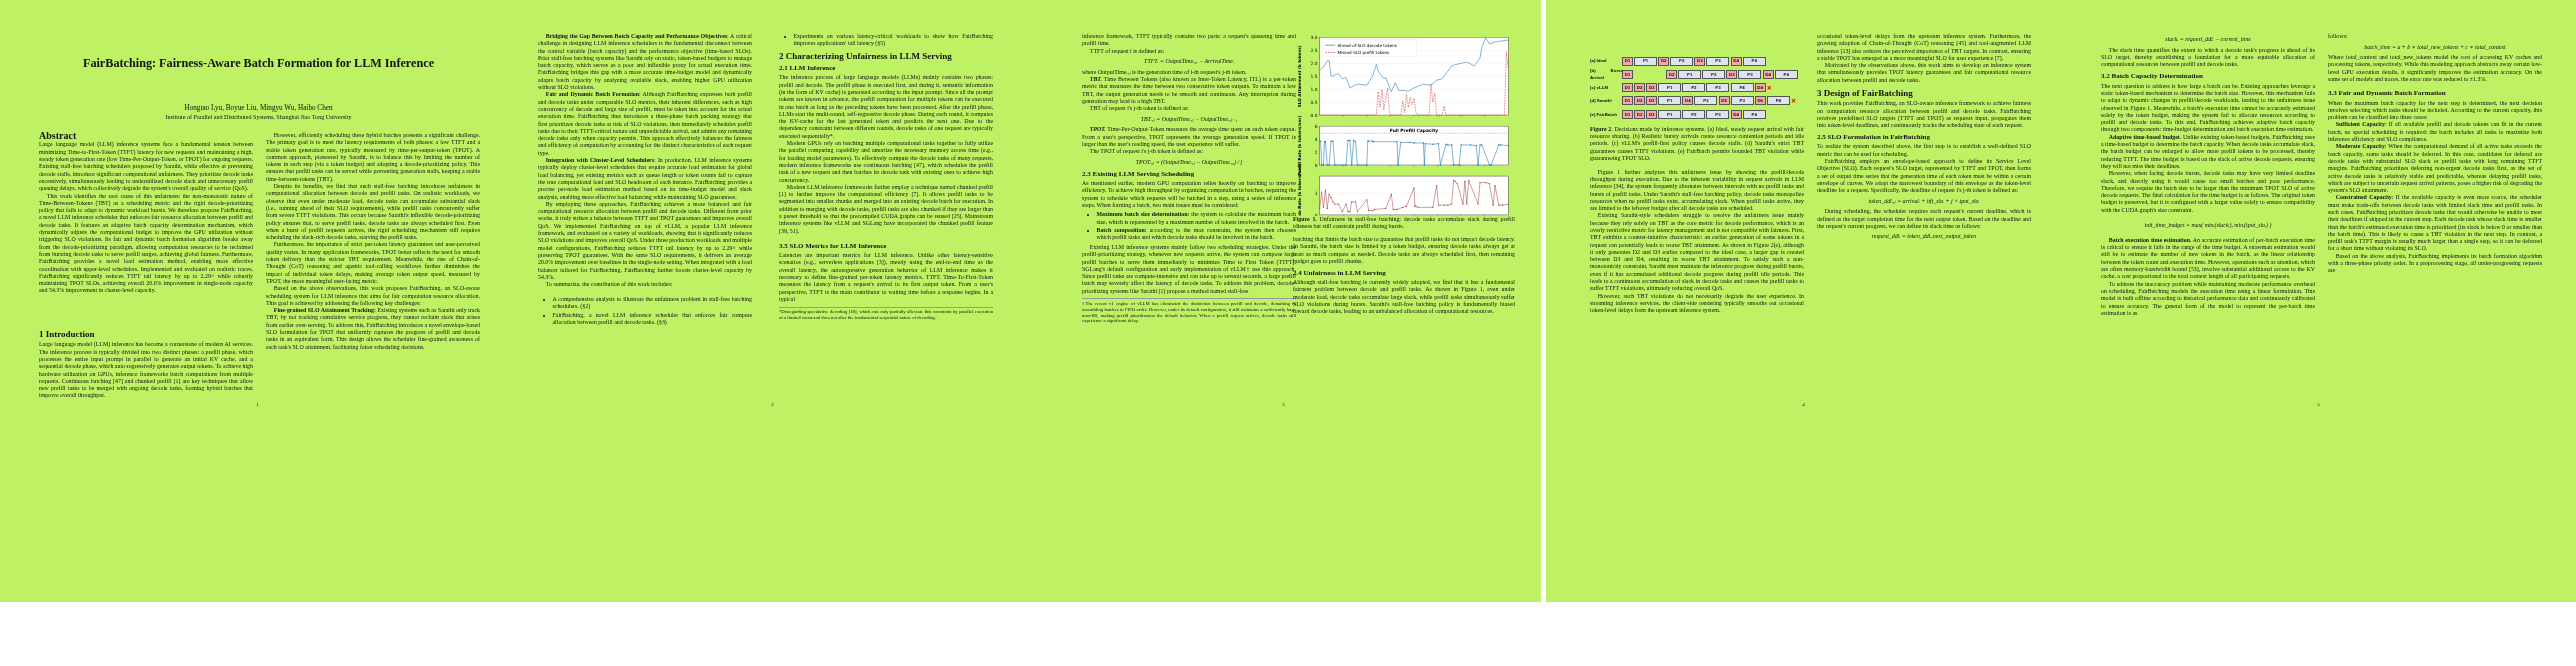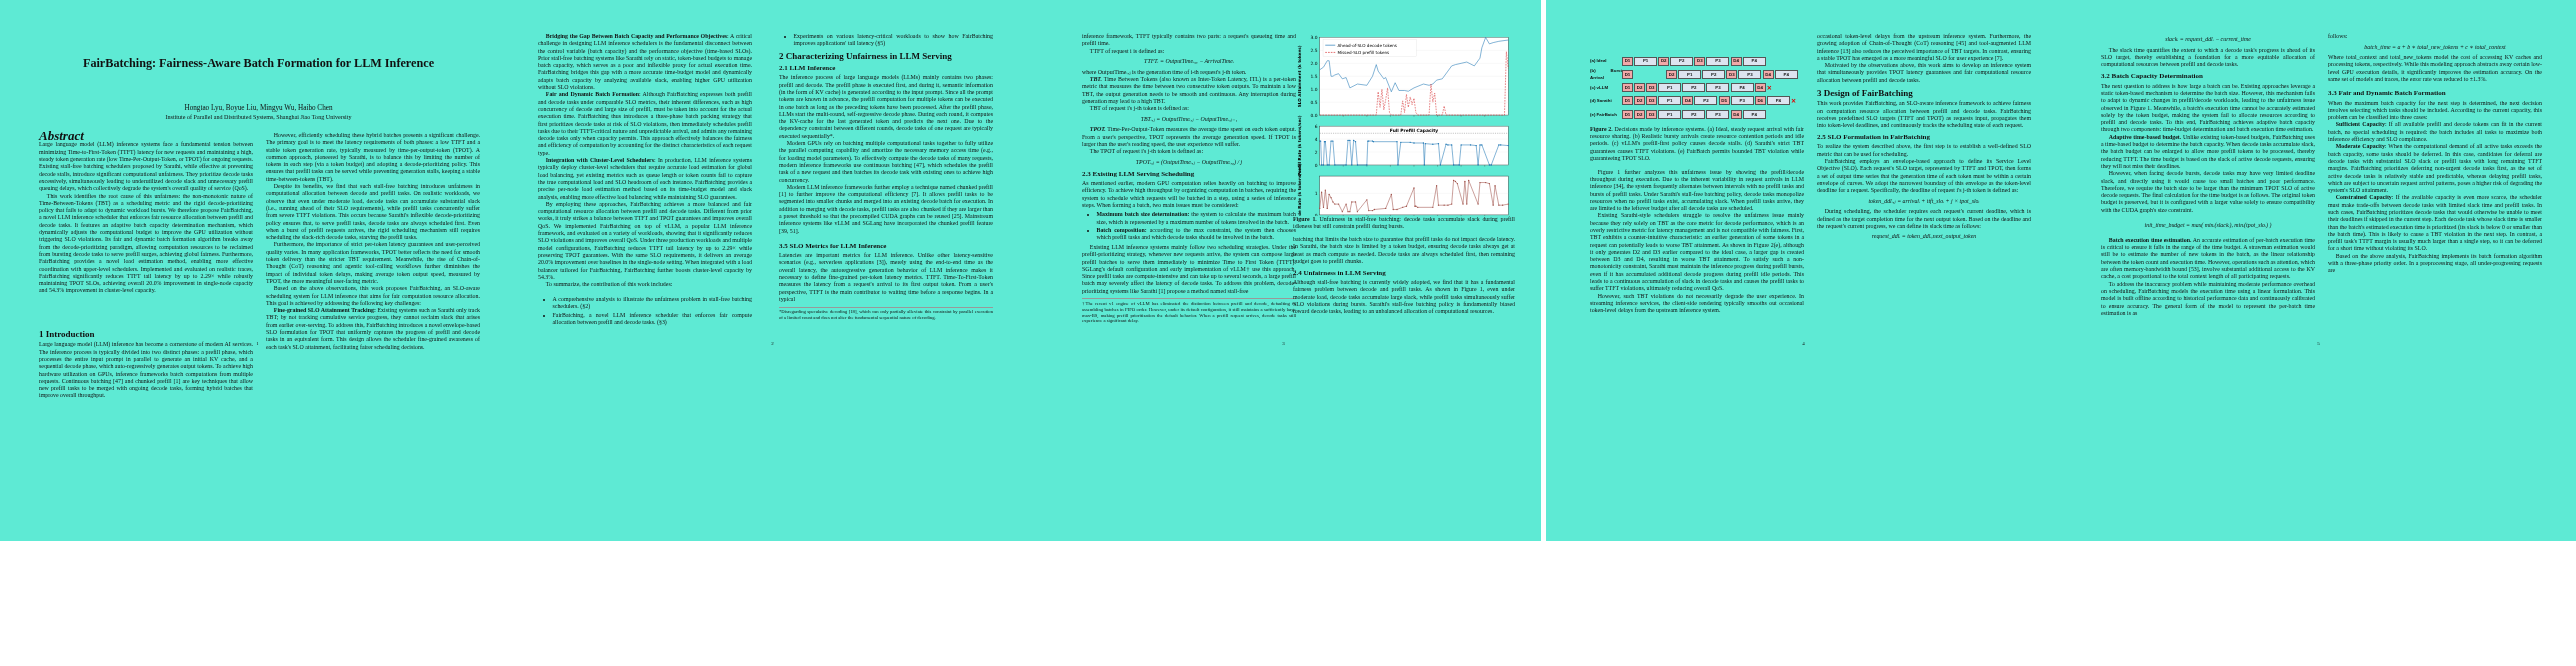--- a/index.html
+++ b/index.html
@@ -1,31 +1,31 @@
 <!DOCTYPE html>
 <html style="font-size:9px"><head>
 <meta charset="utf-8">
 <style>
   html,body{margin:0;padding:0;background:#fff;}
   body{width:2576px;height:667px;overflow:hidden;position:relative;font-family:"Liberation Serif","DejaVu Serif",serif;color:#111;}
-  .page{position:absolute;top:0;width:515px;height:541px;background:#5eead4;box-sizing:border-box;}
+  .page{position:absolute;top:0;width:515px;height:602px;background:#bef264;box-sizing:border-box;}
   .col{position:absolute;top:33px;width:214px;font-size:5.9px;line-height:7.3px;text-align:justify;hyphens:auto;}
   .col p{margin:0;text-indent:7.8px;}
   .col p.noindent{text-indent:0;}
   .col h2{font-size:9px;font-weight:bold;margin:5.6px 0 3.3px 0;}
   .col h3{font-size:7px;font-weight:bold;margin:4.4px 0 2.2px 0;}
   .col ul{margin:2.2px 0 2.2px 0;padding-left:14.5px;}
   .col li{margin:0 0 1.1px 0;}
   .eq{text-align:center;font-style:italic;margin:3.3px 0;}
   .pagenum{position:absolute;bottom:195px;width:100%;text-align:center;font-size:5px;}
   .arxiv{position:absolute;left:12.2px;top:200px;transform-origin:left top;transform:rotate(-90deg) translate(-333px,0);font-size:20px;color:#8a8a8a;white-space:nowrap;letter-spacing:0.6px;}
   .title{position:absolute;left:39px;top:56px;width:439px;text-align:center;font-size:12.2px;font-weight:bold;line-height:14.5px;}
   .authors{position:absolute;left:39px;top:104px;width:439px;text-align:center;font-size:7.2px;}
   .affil{position:absolute;left:39px;top:114px;width:439px;text-align:center;font-size:6.1px;}
-  .abs-h{font-size:13px;font-weight:bold;margin:0 0 2.2px 0;font-style:italic;}
+  .abs-h{font-size:10px;font-weight:bold;margin:0 0 2.2px 0;}
   .footnote{font-size:4.7px;line-height:5.8px;border-top:0.6px solid #999;margin-top:3.3px;padding-top:1.7px;}
   .fig-caption{font-size:5.9px;line-height:7.2px;text-align:justify;}
   .fig-caption b{font-weight:bold;}
   
   .chart-box{position:relative;}
   .chart-box svg{display:block;}
   .diag-row{display:flex;align-items:center;height:12.2px;margin-bottom:1.1px;font-family:"Liberation Sans",sans-serif;font-size:4.4px;}
   .diag-label{width:32px;font-weight:bold;}
   .blk{height:9px;border:0.6px solid #555;display:inline-flex;align-items:center;justify-content:center;margin-right:1.1px;font-weight:bold;font-size:4.4px;box-sizing:border-box;}
   .blk.d{background:#f2a9a9;width:11px;}

